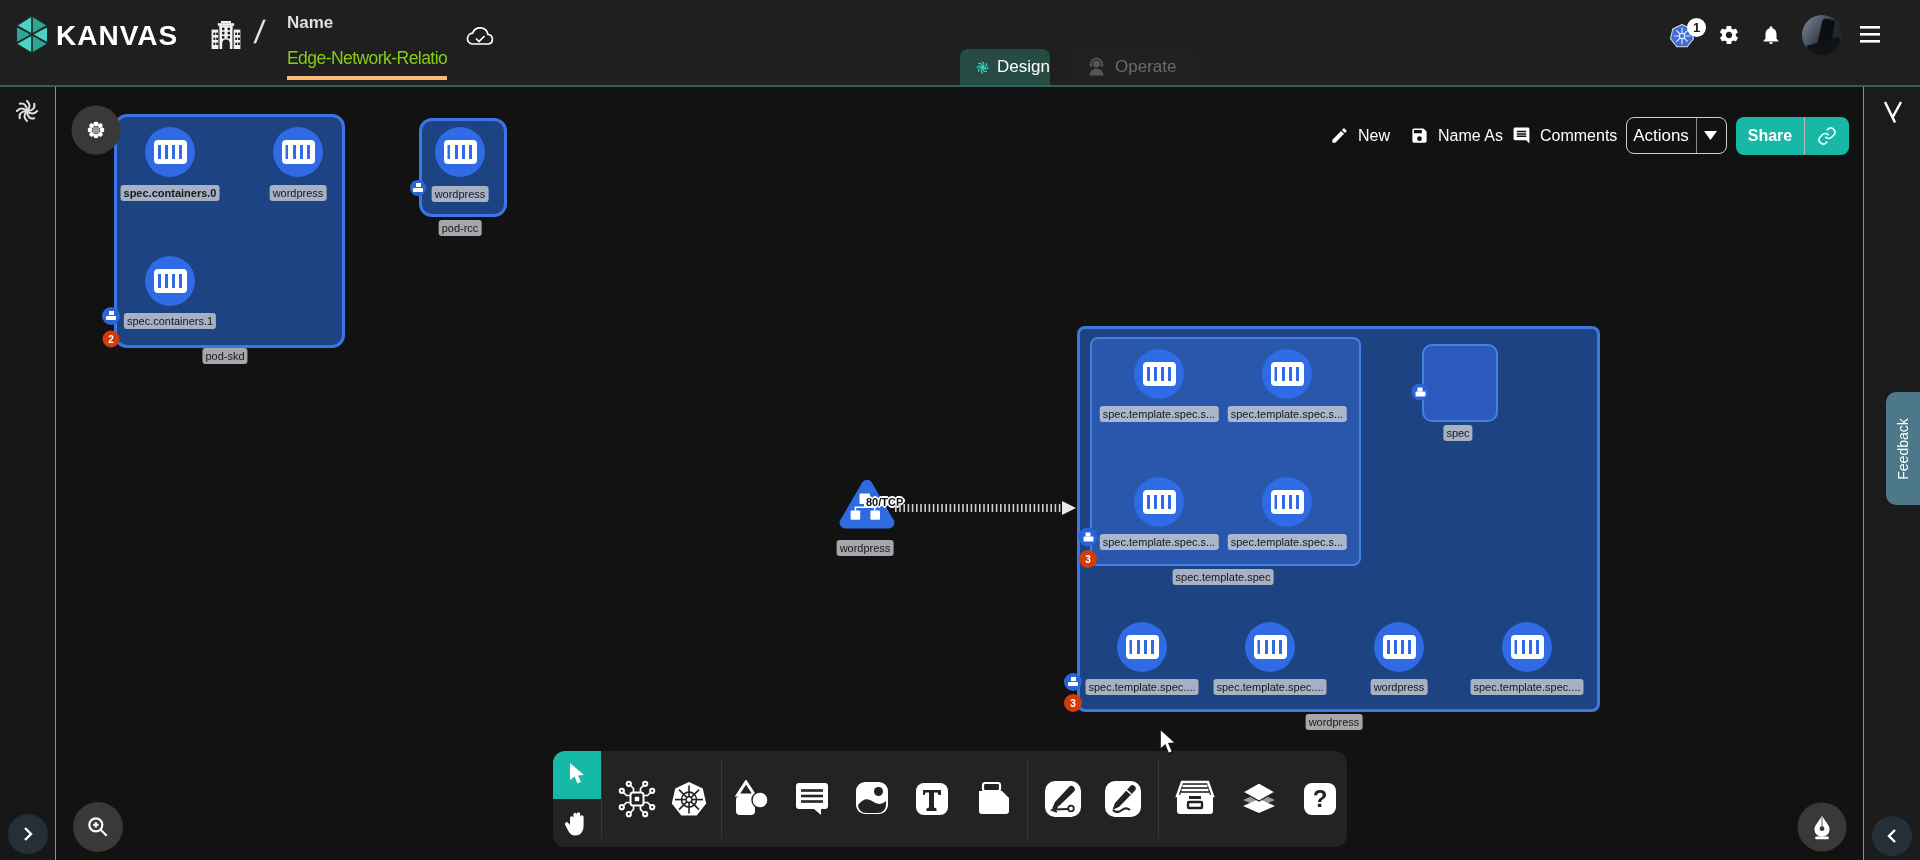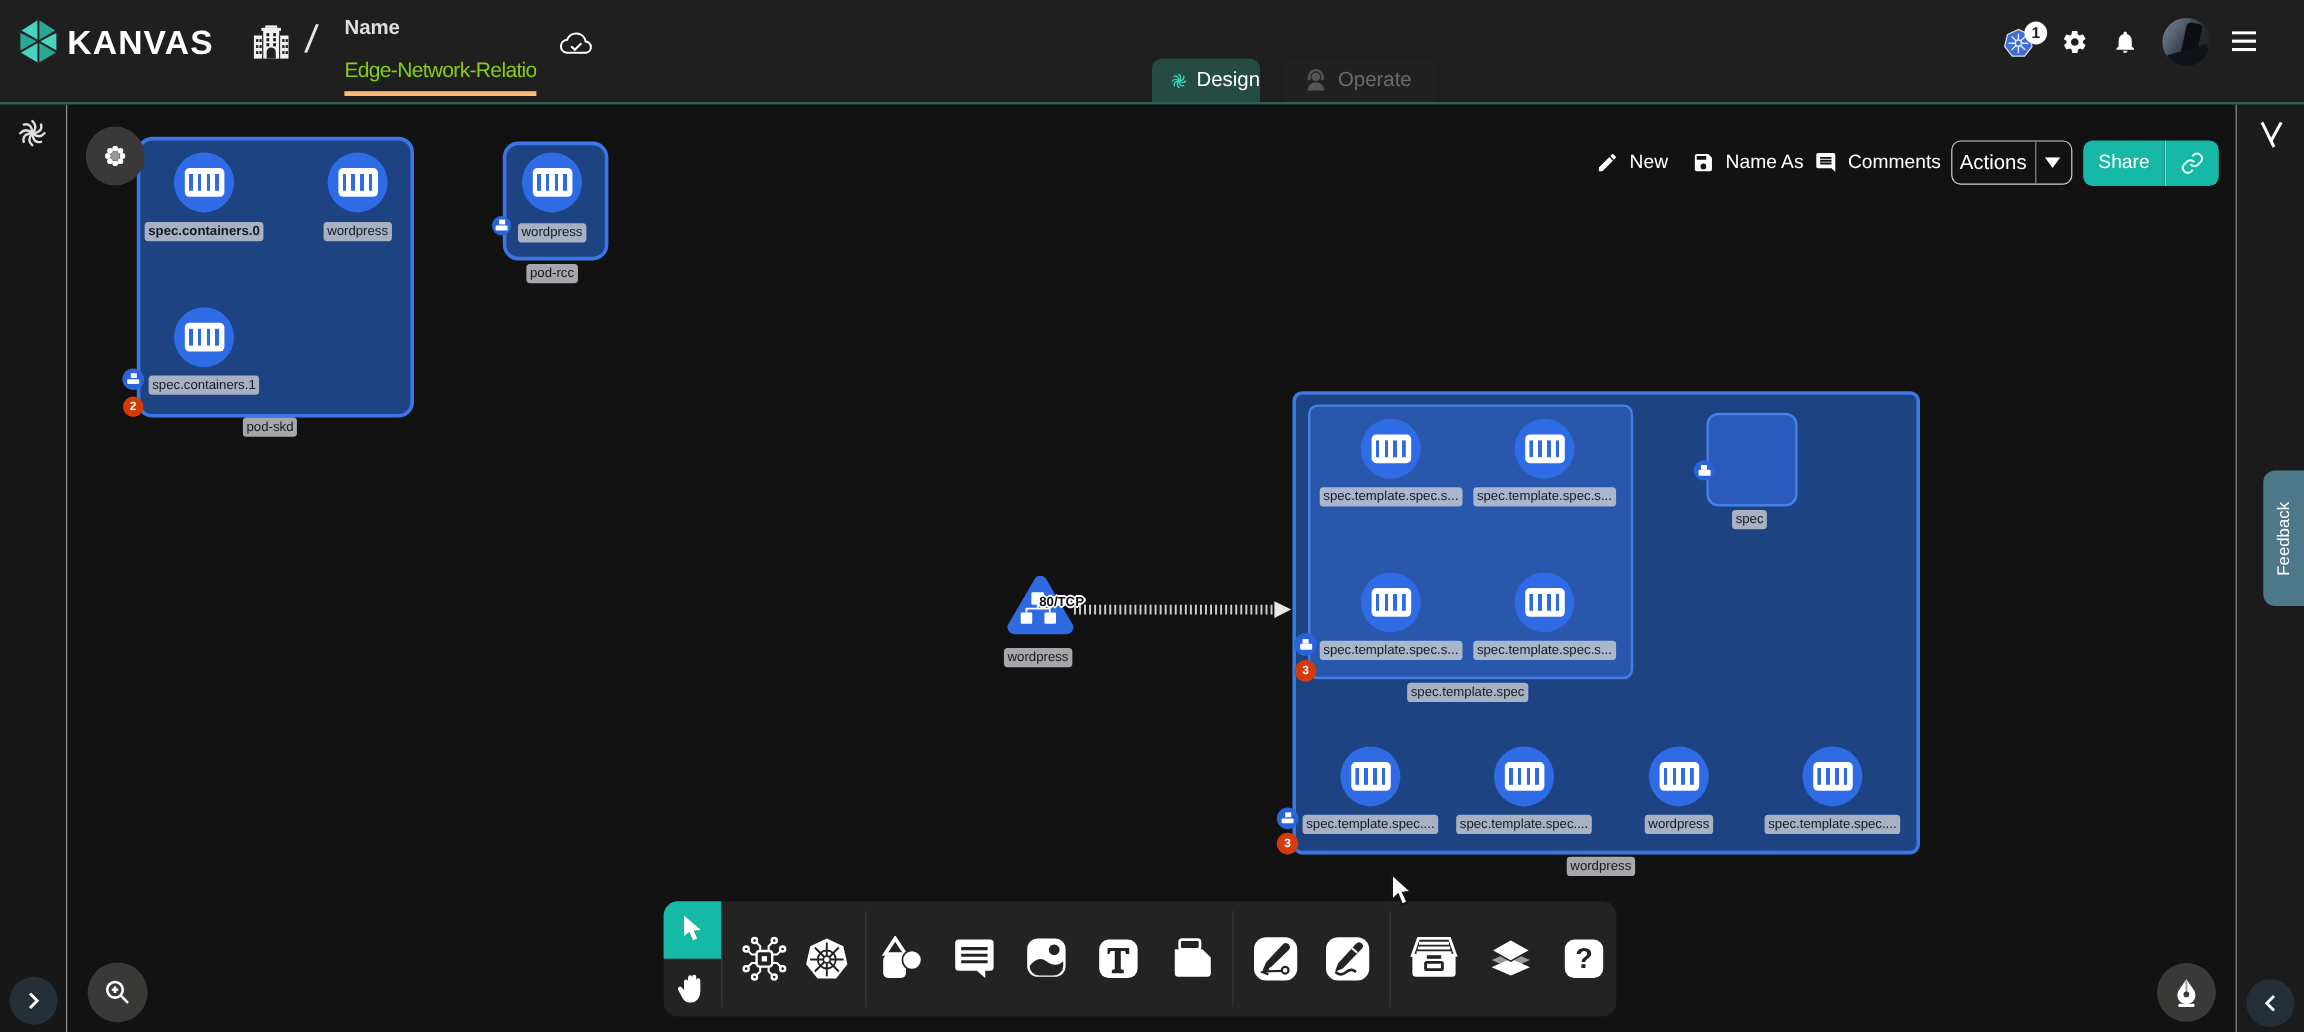--- a/index.html
+++ b/index.html
@@ -177,21 +177,21 @@
     <svg class="abs" style="left:1512px;top:126px" width="19" height="19" viewBox="0 0 24 24" fill="#fff">
         <path d="M21.99 4c0-1.1-.89-2-1.99-2H4c-1.1 0-2 .9-2 2v12c0 1.1.9 2 2 2h14l4 4-.01-18zM18 14H6v-2h12v2zm0-3H6V9h12v2zm0-3H6V6h12v2z"></path>
       </svg>
     <div class="abs" style="left:1540px;top:127px;color:#fff;font-size:16px;">Comments</div>
     <div class="abs" style="left:1626px;top:117px;width:99px;height:35px;border:1px solid #cfcfcf;border-radius:8px;"></div>
     <div class="abs" style="left:1626px;top:117px;width:70px;height:37px;color:#fff;font-size:17px;display:flex;align-items:center;justify-content:center;">Actions</div>
     <div class="abs" style="left:1696px;top:118px;width:1px;height:35px;background:#8a8a8a;"></div>
     <svg class="abs" style="left:1704px;top:131px" width="13" height="9" viewBox="0 0 13 9">
         <polygon points="0,0 13,0 6.5,9" fill="#fff"></polygon>
       </svg>
-    <div class="abs" style="left:1736px;top:117px;width:68px;height:38px;background:#17b8a6;border-radius:8px 0 0 8px;color:#fff;font-size:16px;font-weight:normal;display:flex;align-items:center;justify-content:center;">Share</div>
+    <div class="abs" style="left:1736px;top:117px;width:68px;height:38px;background:#17b8a6;border-radius:8px 0 0 8px;color:#fff;font-size:16px;font-weight:bold;display:flex;align-items:center;justify-content:center;">Share</div>
     <div class="abs" style="left:1804px;top:117px;width:44px;height:38px;background:#17b8a6;border-radius:0 8px 8px 0;border-left:1px solid #bbb;display:flex;align-items:center;justify-content:center;">
       <svg width="20" height="20" viewBox="0 0 24 24" fill="none" stroke="#eafffb" stroke-width="2">
           <path d="M10 13a5 5 0 0 0 7.5.5l3-3a5 5 0 0 0-7-7l-1.7 1.7"></path>
           <path d="M14 11a5 5 0 0 0-7.5-.5l-3 3a5 5 0 0 0 7 7l1.7-1.7"></path>
         </svg>
     </div>
   </div>
 
   <svg class="abs" style="left:1883px;top:100px" width="20" height="24" viewBox="0 0 20 24" fill="none" stroke="#fff" stroke-width="2.5">
     <path d="M2 2 L12 22.5"></path>

